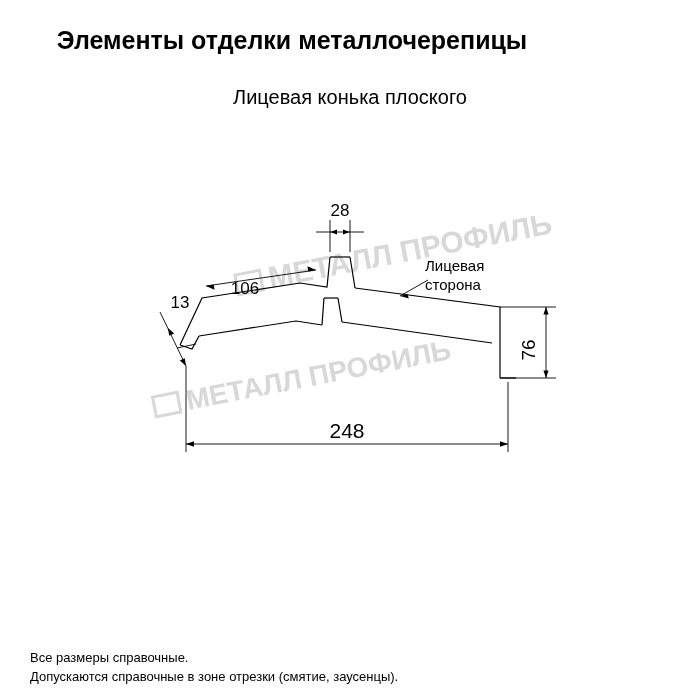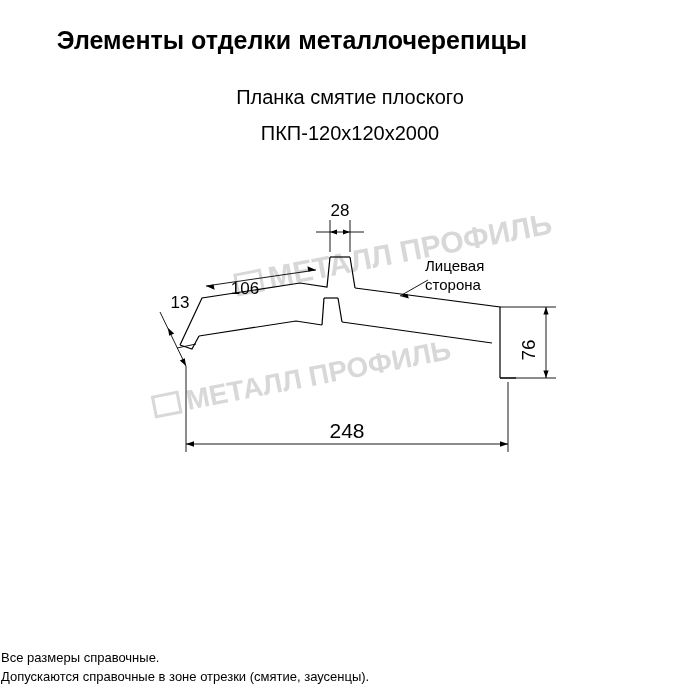--- a/index.html
+++ b/index.html
@@ -88,38 +88,37 @@
     width: 22px;
     height: 17px;
     border: 3px solid #d8d8d8;
     margin-right: 6px;
     vertical-align: middle;
     position: relative;
     top: -2px;
   }
   .footer {
     position: absolute;
-    left: 1px;
+    left: 30px;
     bottom: 14px;
     font-size: 13px;
     line-height: 19px;
   }
   .footer div { white-space: nowrap; }
   text {
     font-family: "Liberation Sans", sans-serif;
   }
 </style>
 </head>
 <body>
 
 <div class="page">
 
   <div class="title">Элементы отделки металлочерепицы</div>
-  <div class="subtitle">Планка смятие плоского</div>
-  <div class="subtitle2">ПКП-120x120x2000</div>
+  <div class="subtitle">Лицевая конька плоского</div>
 
   <div class="watermarks">
     <div class="wm wm1"><span class="wm-box"></span><span>МЕТАЛЛ ПРОФИЛЬ</span></div>
     <div class="wm wm2"><span class="wm-box"></span><span>МЕТАЛЛ ПРОФИЛЬ</span></div>
   </div>
 
   <svg class="drawing" viewBox="0 0 700 330">
 
     <g fill="none" stroke="#000000" stroke-width="1.2" stroke-linejoin="miter" stroke-linecap="butt">
 

